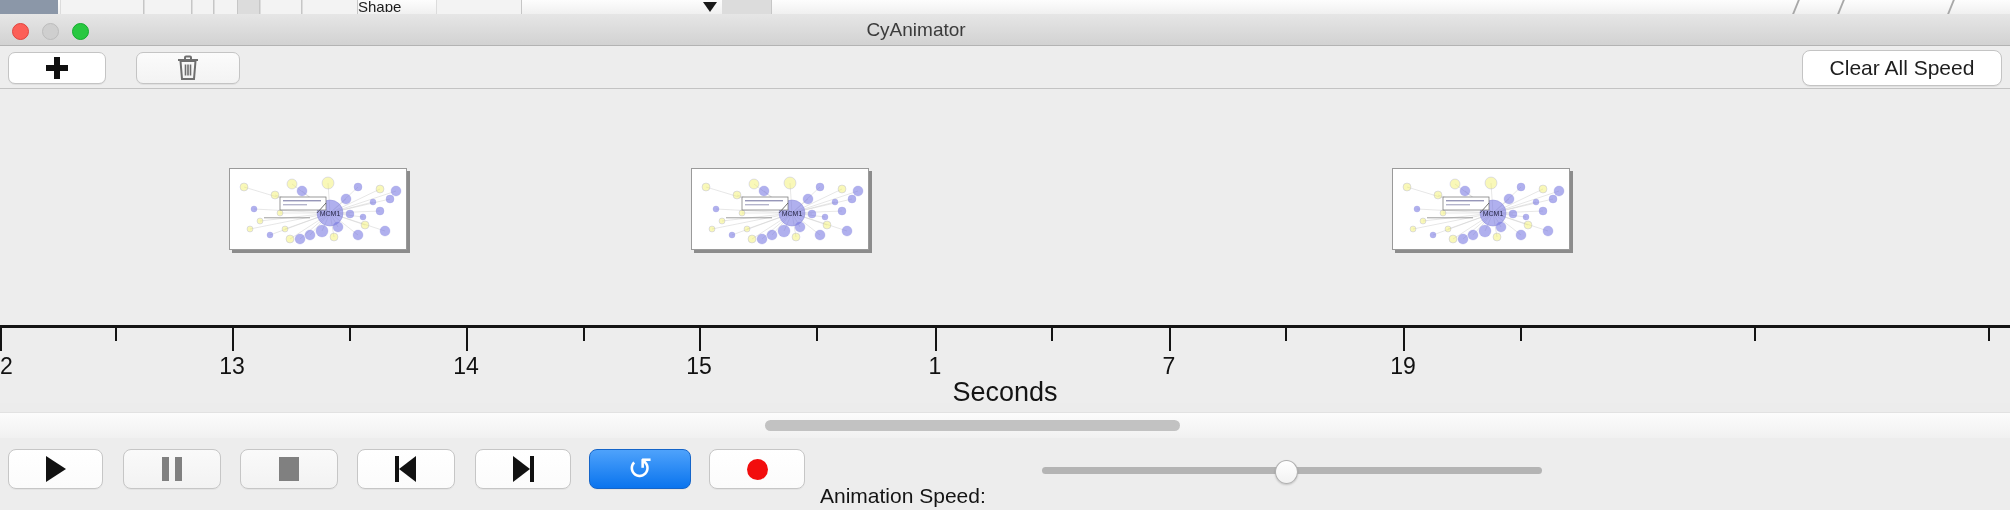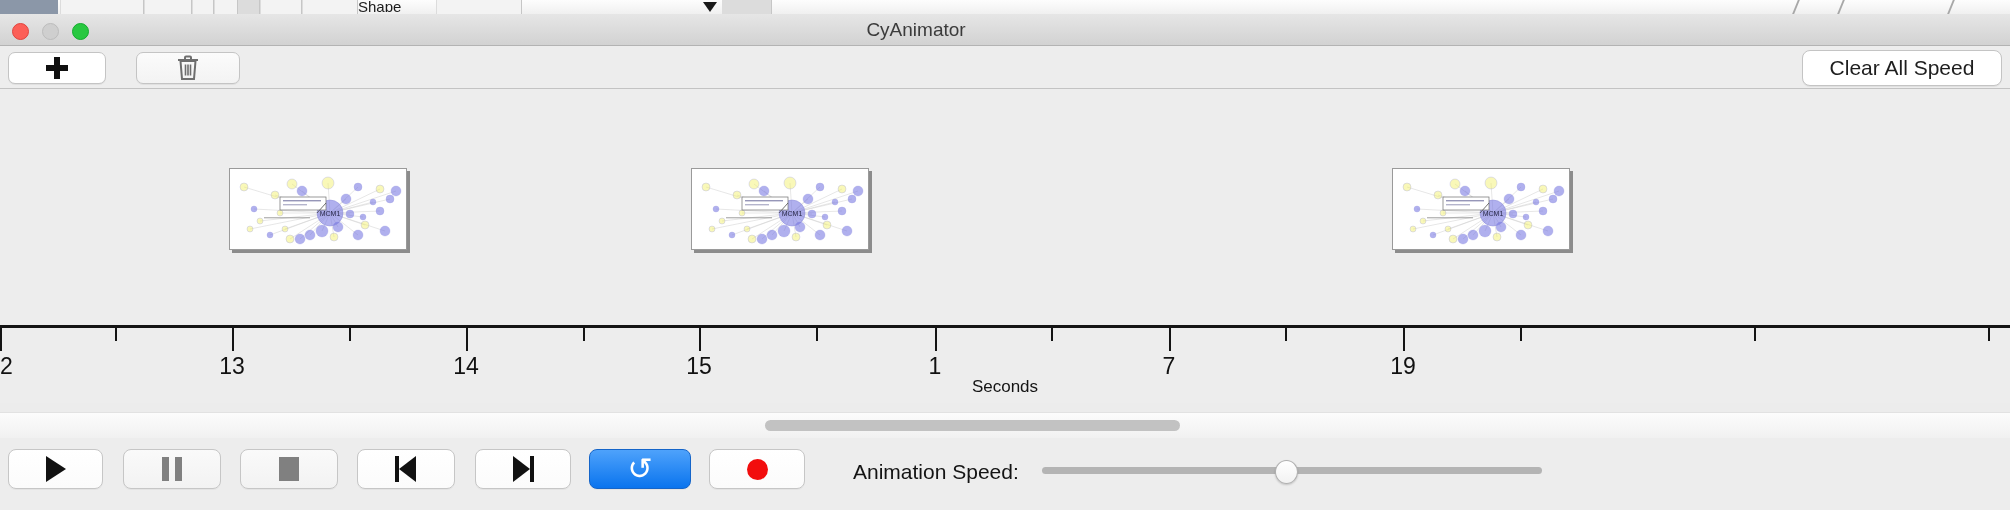--- a/index.html
+++ b/index.html
@@ -161,21 +161,21 @@
   .tick-label {
     position: absolute; top: 28px;
     font-size: 23px; color: #111111;
     font-family: "Liberation Sans", sans-serif;
     transform: translateX(-50%);
     white-space: nowrap;
   }
   .axis-title {
     position: absolute; left: 0; top: 52px;
     width: 2010px; text-align: center;
-    font-size: 17px; color: #141414;
+    font-size: 27px; color: #141414;
     font-family: "Liberation Sans", sans-serif;
   }
 
   
   .hscroll {
     position: absolute; left: 0; top: 412px;
     width: 2010px; height: 25px;
     background: linear-gradient(#fcfcfc, #f1f1f1);
     border-top: 1px solid #e2e2e2;
     border-bottom: 1px solid #b0b0b0;
@@ -577,21 +577,21 @@
       <div class="tick major" style="left: 1403px;"></div>
       <div class="tick-label" style="left: 1403px;">19</div>
     </div>
 
   <div class="hscroll">
     <div class="hscroll-thumb" style="left: 765px; width: 415px;"></div>
   </div>
 
   <div class="transport">
 
-    <div class="speed-label" style="left: 853px;">Animation Speed:</div>
+    <div class="speed-label" style="left: 820px; margin-top: 24px;">Animation Speed:</div>
     <div class="slider-track" style="left: 1042px; width: 500px;"></div>
     <div class="slider-knob" style="left: 1275px;"></div>
   <div class="tbtn white" style="left: 8px; width: 95px;">
         <span style="display: flex; align-items: center; justify-content: center;">
           <span class="g-play"></span>
         </span>
       </div>
       <div class="tbtn grey" style="left: 123px; width: 98px;">
         <span style="display: flex; align-items: center; justify-content: center;">
           <span class="g-pause">

